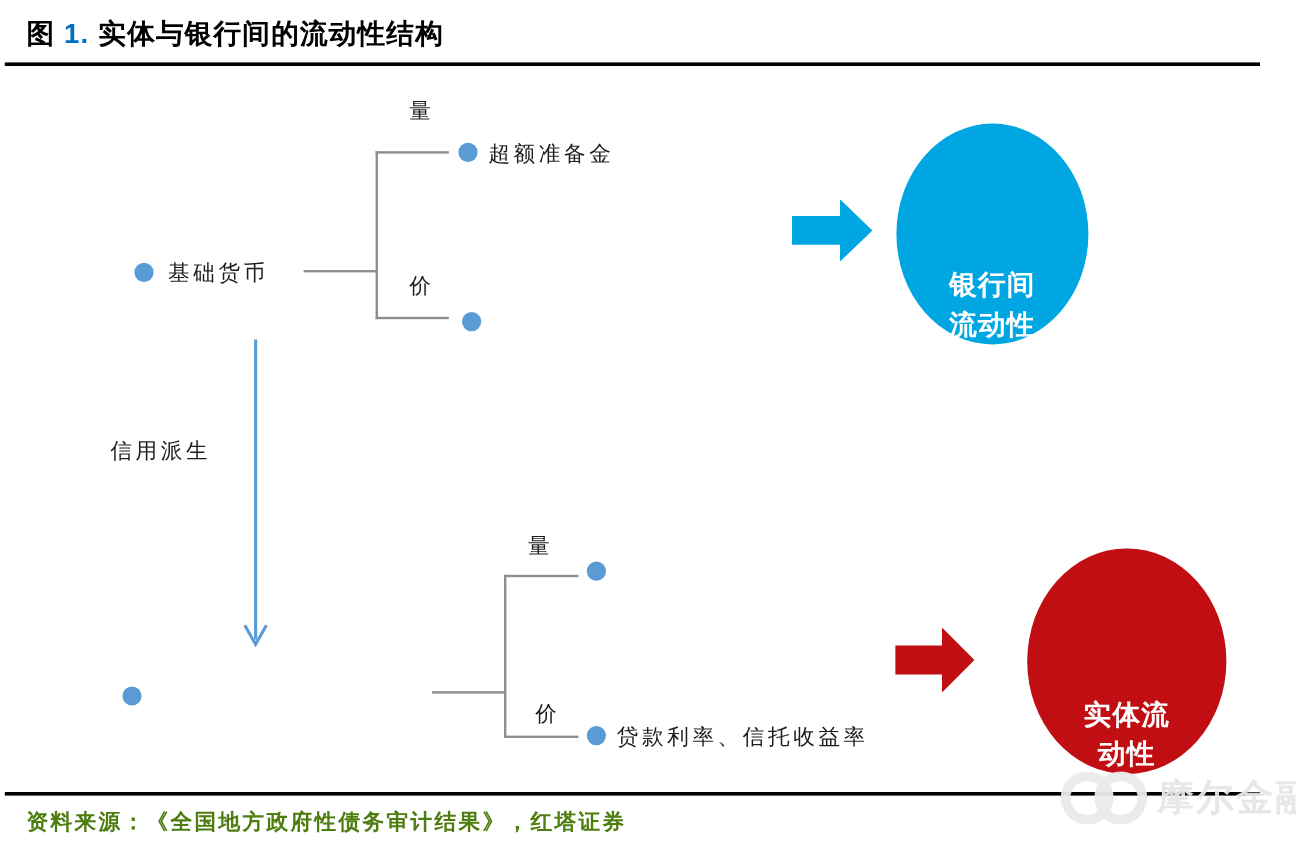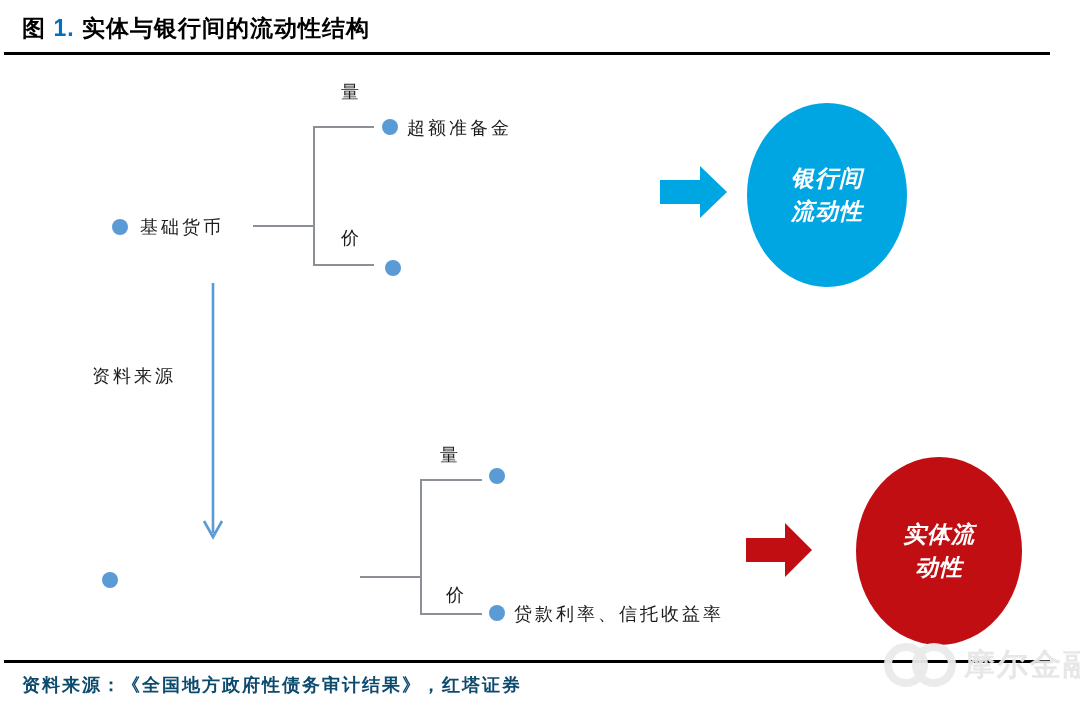--- a/index.html
+++ b/index.html
@@ -39,37 +39,37 @@
     letter-spacing:3px;white-space:nowrap;
   }
   .bullet{
     position:absolute;width:16px;height:16px;border-radius:50%;
     background:var(--bullet);
   }
   .conn{position:absolute;background:var(--line);}
   
   .ellipse{
     position:absolute;border-radius:50%;
-    display:flex;align-items:center;justify-content:center;
+    display:flex;align-items:flex-end;justify-content:center;
     text-align:center;
     font-family:"Liberation Sans", sans-serif;
     font-weight:bold;font-size:23px;color:#fff;
-    line-height:33px;letter-spacing:1px;font-style:italic;
+    line-height:33px;letter-spacing:1px;
   }
   .ellipse.blue{left:747px;top:103px;width:160px;height:184px;background:var(--blue);}
   .ellipse.red{left:856px;top:457px;width:166px;height:188px;background:var(--red);}
   
   .arrow-right{position:absolute;}
   .arrow-right.blue{left:660px;top:166px;}
   .arrow-right.red{left:746px;top:523px;}
   .varrow{position:absolute;left:201px;top:281px;}
   
   .source{
     position:absolute;left:22px;top:673px;
-    font-size:18px;color:#0c4a6e;font-weight:600;
+    font-size:18px;color:#4d7c0f;font-weight:600;
     letter-spacing:2px;white-space:nowrap;
   }
   .watermark{
     position:absolute;left:884px;top:643px;z-index:2;
     display:flex;align-items:center;
   }
   .ring{
     display:inline-block;width:44px;height:44px;border-radius:50%;
     border:8px solid rgba(234,234,234,0.95);
   }
@@ -109,21 +109,21 @@
   </svg>
   <div class="ellipse blue">
     <div><span>银行间</span><br>
          <span>流动性</span></div>
   </div>
 
   <svg class="varrow" width="24" height="262" viewBox="0 0 24 262">
     <line x1="12" y1="2" x2="12" y2="252" stroke="#5B9BD5" stroke-width="2.6"></line>
     <polyline points="3,240 12,256 21,240" fill="none" stroke="#5B9BD5" stroke-width="2.6"></polyline>
   </svg>
-  <div class="lbl" style="left:92px;top:364px;">资料来源</div>
+  <div class="lbl" style="left:92px;top:364px;">信用派生</div>
 
   <span class="bullet" style="left:102px;top:572px;"></span>
 
   <div class="conn" style="left:360px;top:576px;width:61px;height:2px;"></div>
   <div class="conn" style="left:420px;top:479px;width:2px;height:136px;"></div>
   <div class="conn" style="left:420px;top:479px;width:62px;height:2px;"></div>
   <div class="conn" style="left:420px;top:613px;width:62px;height:2px;"></div>
 
   <div class="lbl" style="left:440px;top:443px;">量</div>
   <span class="bullet" style="left:489px;top:468px;"></span>

